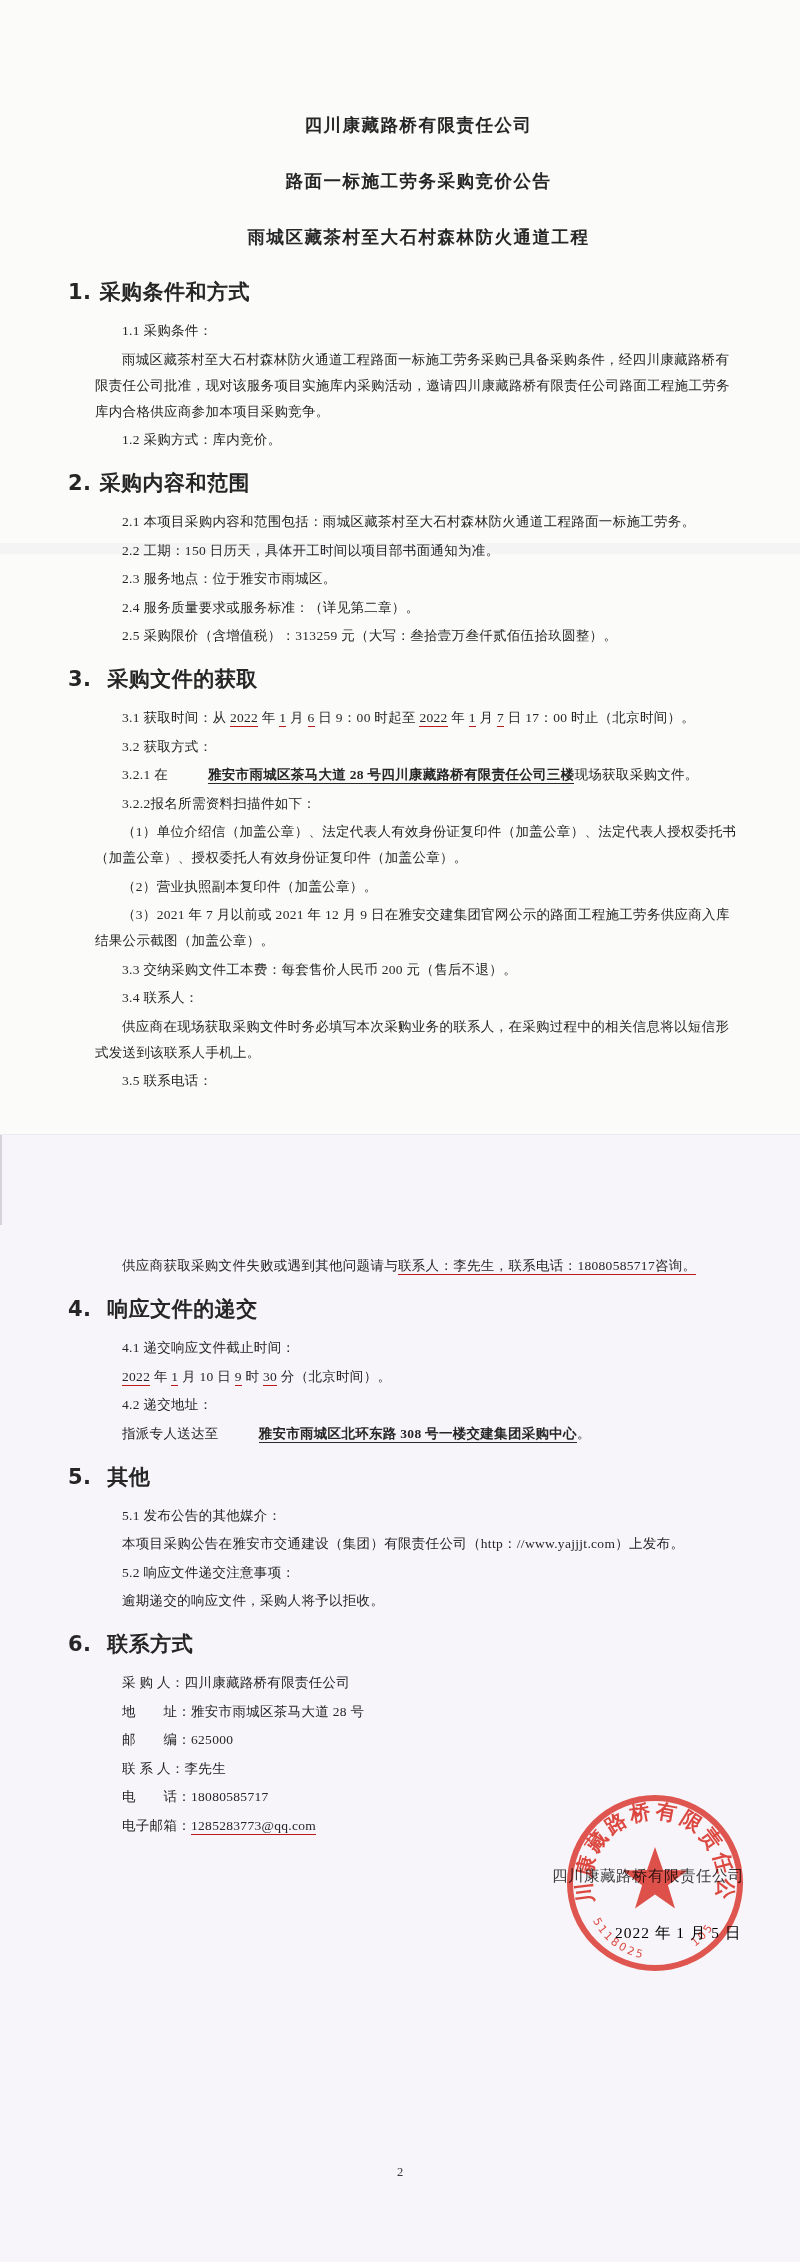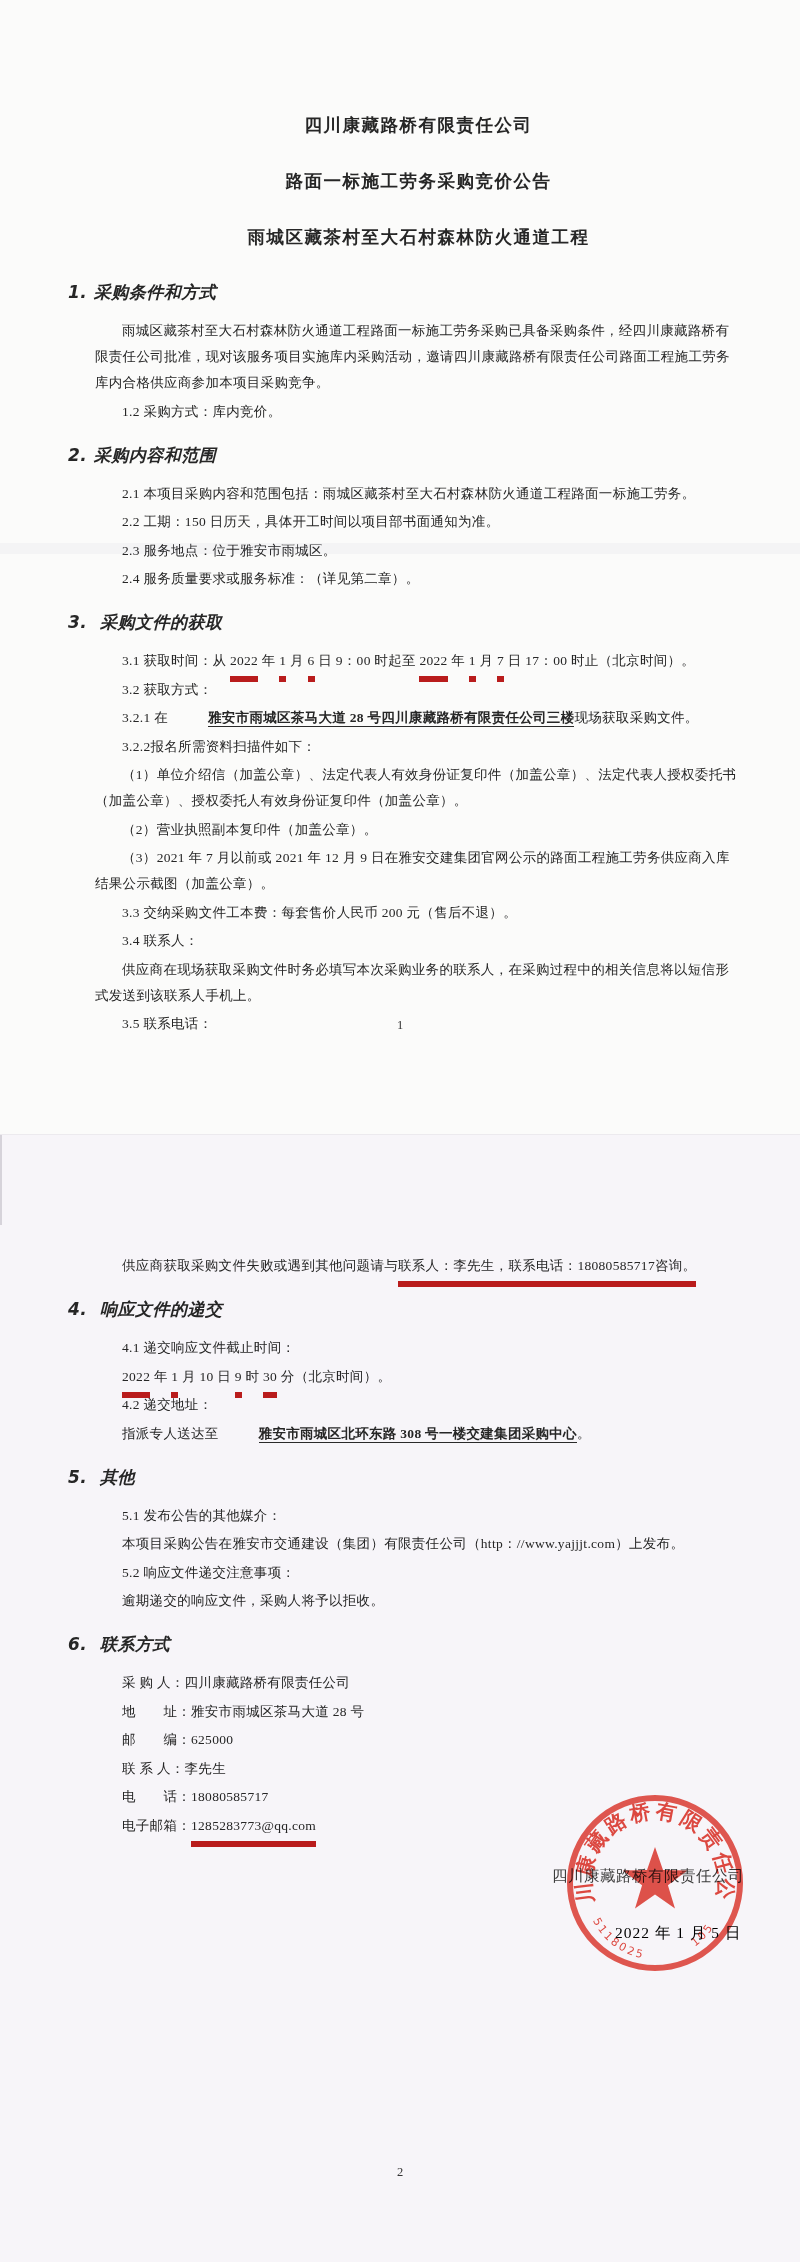--- a/index.html
+++ b/index.html
@@ -12,26 +12,26 @@
   #page1 { height:1134px; background:#fbfbfa; }
   #page2 { height:1254px; background:#f7f5f9; border-top:1px solid #eceaee; box-sizing:border-box; }
   .content { padding:112px 58px 0 95px; font-size:13.5px; letter-spacing:0.3px; }
   #page2 .content { padding-top:118px; }
 
   .title {
     text-align:center; font-family:"DejaVu Sans", sans-serif; font-weight:bold;
     font-size:17.5px; letter-spacing:1.5px; margin:0 0 30px; line-height:26px;
   }
   .sec-h {
-    font-family:"DejaVu Sans", sans-serif; font-weight:bold; font-size:17px;
-    letter-spacing:0.5px; margin:18px 0 14px -27px; line-height:24px; white-space:pre-wrap;font-style:italic;
+    font-family:"DejaVu Sans", sans-serif; font-weight:bold; font-size:21px;
+    letter-spacing:0.5px; margin:18px 0 14px -27px; line-height:24px; white-space:pre-wrap;
   }
   .ln { margin:0 0 2.5px; line-height:26px; text-indent:2em; }
   .para { margin:0 0 2.5px; line-height:26px; text-indent:2em; }
-  .u { border-bottom:6px solid #b91c1c; padding-bottom:8px; }
+  .u { border-bottom:1px solid #b91c1c; padding-bottom:1px; }
   .bu { border-bottom:1px solid #2a2a2a; padding-bottom:1px; font-weight:bold;margin-left:40px; }
   .b { font-weight:normal; }
   .pageno { position:absolute; left:0; right:0; text-align:center; font-size:12.5px; color:#333; }
   #page1 .pageno { top:1018px; }
   #page2 .pageno { top:1030px; }
   .scan-band { position:absolute; left:0; right:0; height:11px; background:rgba(100,100,130,0.045); }
   .edge-sliver { position:absolute; left:0; top:0; width:2px; height:90px; background:#d6d3da; }
 
   .sig-company { position:absolute; left:552px; top:731px; font-size:15.5px; letter-spacing:0.5px; color:#3b3b3b; z-index:1; }
   .sig-date { position:absolute; left:615px; top:788px; font-size:15.5px; letter-spacing:1px; color:#000000; z-index:1; }
@@ -42,28 +42,30 @@
 
 <div class="page" id="page1">
   <div class="scan-band" style="top:543px;"></div>
   <div class="content">
 
     <div class="title">四川康藏路桥有限责任公司</div>
     <div class="title">路面一标施工劳务采购竞价公告</div>
     <div class="title">雨城区藏茶村至大石村森林防火通道工程</div>
 
     <div class="sec-h">1. 采购条件和方式</div>
+    <div class="ln">1.1 采购条件：</div>
     <div class="para">雨城区藏茶村至大石村森林防火通道工程路面一标施工劳务采购已具备采购条件，经四川康藏路桥有限责任公司批准，现对该服务项目实施库内采购活动，邀请四川康藏路桥有限责任公司路面工程施工劳务库内合格供应商参加本项目采购竞争。</div>
     <div class="ln">1.2 采购方式：库内竞价。</div>
 
     <div class="sec-h">2. 采购内容和范围</div>
     <div class="ln">2.1 本项目采购内容和范围包括：雨城区藏茶村至大石村森林防火通道工程路面一标施工劳务。</div>
     <div class="ln">2.2 工期：150 日历天，具体开工时间以项目部书面通知为准。</div>
     <div class="ln">2.3 服务地点：位于雅安市雨城区。</div>
     <div class="ln">2.4 服务质量要求或服务标准：（详见第二章）。</div>
+    <div class="ln">2.5 采购限价（含增值税）：313259 元（大写：叁拾壹万叁仟贰佰伍拾玖圆整）。</div>
 
     <div class="sec-h">3.  采购文件的获取</div>
     <div class="ln"><span>3.1 获取时间：从 </span><span class="u">2022</span><span> 年 </span><span class="u">1</span><span> 月 </span><span class="u">6</span><span> 日 9：00 时起至 </span><span class="u">2022</span><span> 年 </span><span class="u">1</span><span> 月 </span><span class="u">7</span><span> 日 17：00 时止（北京时间）。</span></div>
     <div class="ln">3.2 获取方式：</div>
     <div class="ln"><span>3.2.1 在</span><span class="bu">雅安市雨城区茶马大道 28 号四川康藏路桥有限责任公司三楼</span><span>现场获取采购文件。</span></div>
     <div class="ln">3.2.2报名所需资料扫描件如下：</div>
     <div class="para">（1）单位介绍信（加盖公章）、法定代表人有效身份证复印件（加盖公章）、法定代表人授权委托书（加盖公章）、授权委托人有效身份证复印件（加盖公章）。</div>
     <div class="ln">（2）营业执照副本复印件（加盖公章）。</div>
     <div class="para">（3）2021 年 7 月以前或 2021 年 12 月 9 日在雅安交建集团官网公示的路面工程施工劳务供应商入库结果公示截图（加盖公章）。</div>
     <div class="ln">3.3 交纳采购文件工本费：每套售价人民币 200 元（售后不退）。</div>

